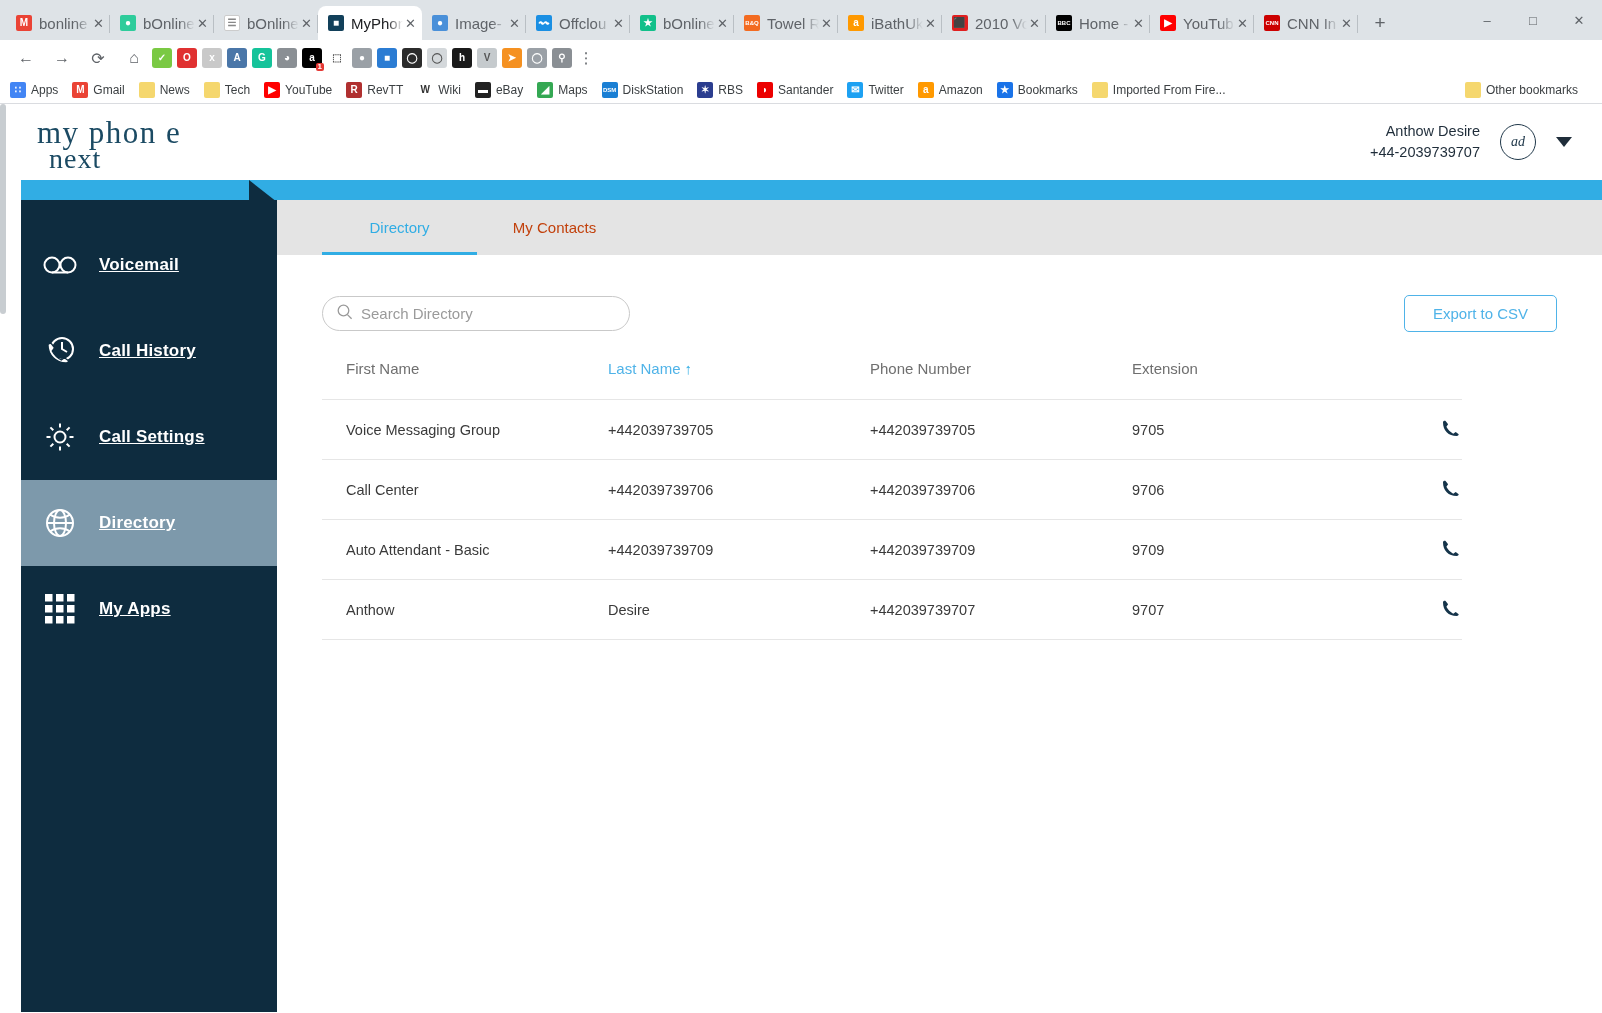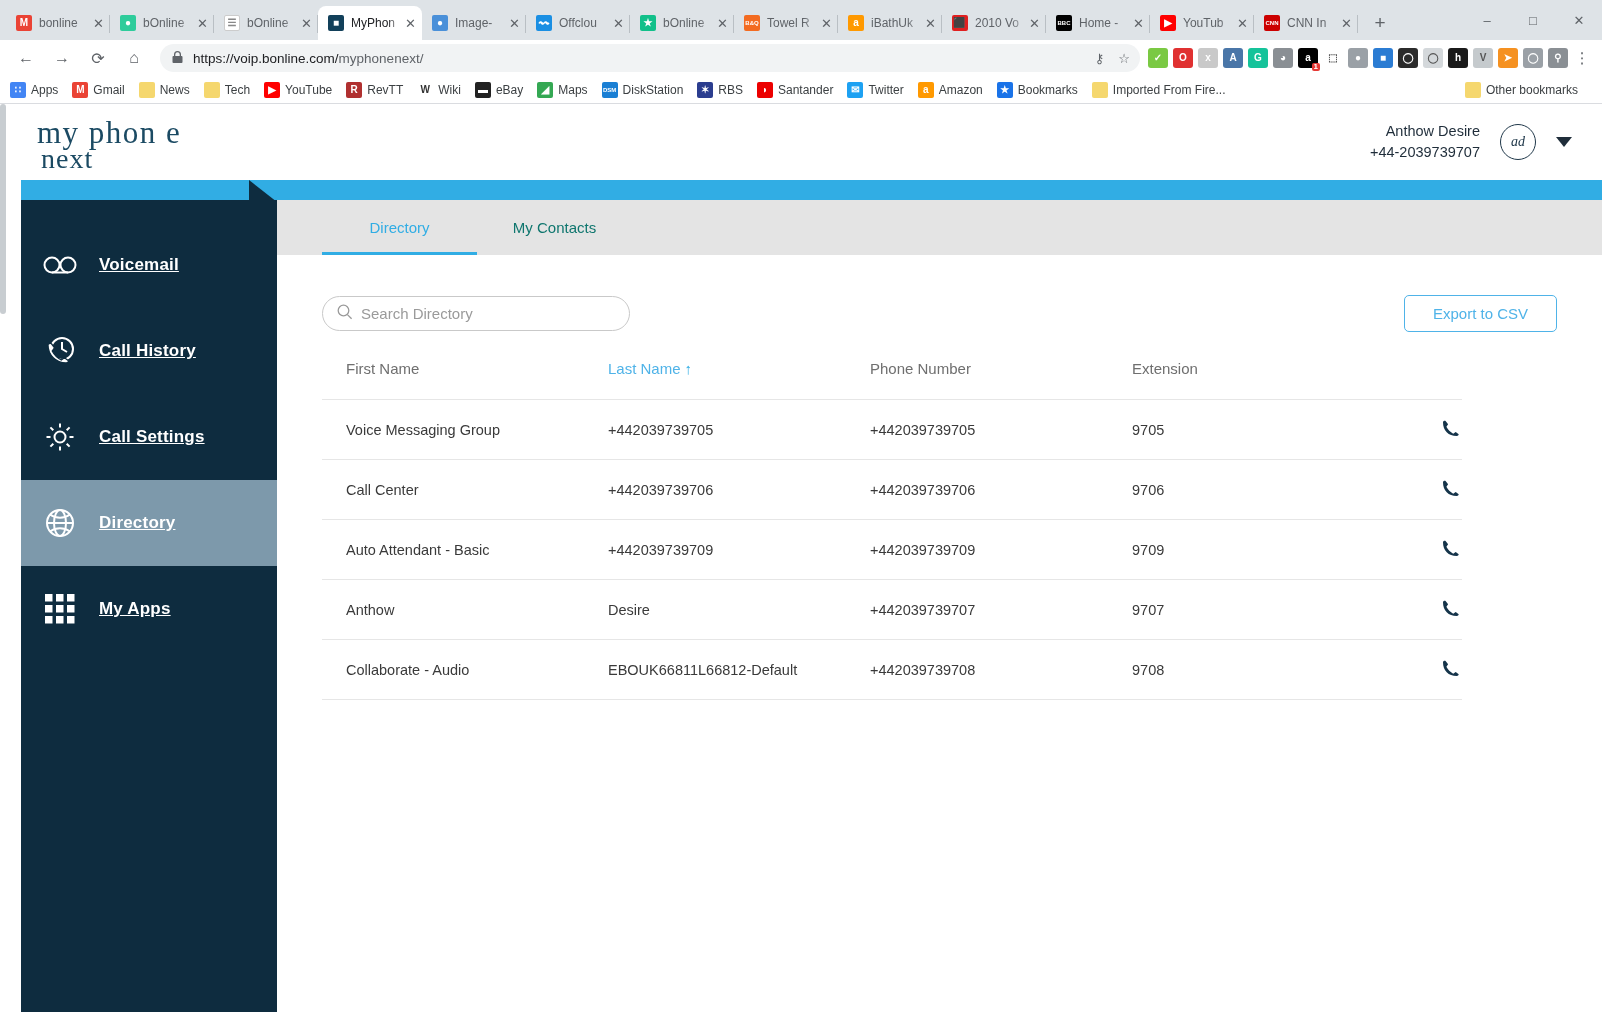--- a/index.html
+++ b/index.html
@@ -22,21 +22,21 @@
     padding: 0 6px 0 10px; position: relative; flex: 0 0 auto;
     border-radius: 8px 8px 0 0;
   }
   .tab .favicon {
     width: 16px; height: 16px; flex: 0 0 16px; margin-right: 7px;
     display:flex; align-items:center; justify-content:center;
     font-size: 11px; font-weight: bold; border-radius: 2px; overflow:hidden;
     line-height:1;
   }
   .tab .tlabel {
-    font-size: 12px; color: #5f6368; white-space: nowrap; overflow: hidden;
+    font-size: 15px; color: #5f6368; white-space: nowrap; overflow: hidden;
     flex: 1 1 auto; -webkit-mask-image: linear-gradient(to right, #000 70%, transparent);
             mask-image: linear-gradient(to right, #000 70%, transparent);
   }
   .tab .tclose { font-size: 13px; color: #5f6368; margin-left: 2px; flex:0 0 auto; }
   .tab:not(.active)::after {
     content:""; position:absolute; right:0; top:9px; height:18px; width:1px;
     background:#b9bfc4;
   }
   .tab.active { background: #fff; }
   .tab.active .tlabel { color: #202124; }
@@ -100,21 +100,21 @@
     height: 76px; background: #fff; display: flex; align-items: center;
     padding: 0 30px 0 14px; position: relative;
   }
   .logo { position: relative; width: 200px; height: 62px; }
   .logo .l1 {
     position:absolute; left: 2px; top: 4px;
     font-family: "Liberation Serif", serif; font-size: 31px; color: #1b4a63;
     letter-spacing: 1.5px;
   }
   .logo .l2 {
-    position:absolute; left: 6px; top: 32px;
+    position:absolute; left: 14px; top: 32px;
     font-family: "Liberation Serif", serif; font-size: 28px; color: #1b4a63;
     letter-spacing: 1px;
   }
   .userbox { margin-left: auto; display: flex; align-items: center; gap: 20px; }
   .userinfo { text-align: right; font-size: 14.5px; color: #1f2d3a; line-height: 1.45; }
   .avatar {
     width: 36px; height: 36px; border-radius: 50%; border: 1.3px solid #20384a;
     display:flex; align-items:center; justify-content:center;
     font-size: 14px; font-style: italic; color:#20384a;
     font-family: "Liberation Serif", serif;
@@ -145,21 +145,21 @@
   .navicon { width: 34px; height:34px; flex:0 0 34px; display:flex;align-items:center;justify-content:center; }
 
   
   .content { flex: 1 1 auto; background: #fff; position: relative; }
   .tabsrow {
     height: 55px; background: #e4e4e4; display: flex; align-items: stretch;
     padding-left: 45px;
   }
   .ctab {
     width: 155px; display: flex; align-items: center; justify-content: center;
-    font-size: 15px; color: #0f766e; position: relative;
+    font-size: 15px; color: #c2410c; position: relative;
   }
   .ctab.active { color: #31ade4; }
   .ctab.active::after {
     content:""; position:absolute; left:0; right:0; bottom:0; height:3px; background:#31ade4;
   }
 
   .panel { padding: 40px 45px 0 45px; }
   .toolbar { display: flex; align-items: center; }
   .search {
     width: 308px; height: 35px; border: 1px solid #c9c9c9; border-radius: 18px;
@@ -271,32 +271,20 @@
       <div>✕</div>
     </div>
   </div>
 
   <div class="omnirow">
     <div class="navbtn">←</div>
     <div class="navbtn">→</div>
     <div class="navbtn">⟳</div>
     <div class="navbtn">⌂</div>
 
-    <div class="omnibox">
-      <span class="lock">
-        <svg width="11" height="13" viewBox="0 0 11 13">
-            <path d="M2 5V3.5a3.5 3.5 0 017 0V5h.6a.9.9 0 01.9.9v5.2a.9.9 0 01-.9.9H1.4a.9.9 0 01-.9-.9V5.9A.9.9 0 011.4 5H2zm1.3 0h4.4V3.5a2.2 2.2 0 00-4.4 0V5z" fill="#5f6368"></path>
-          </svg>
-      </span>
-      <span class="urltext"><span>https://voip.bonline.com/</span><span class="dim">myphonenext/</span></span>
-      <span class="rightic">
-        <span>⚷</span>
-        <span>☆</span>
-      </span>
-    </div>
 
     <div class="extrow" id="ext-container">
         <span class="ext" style="background: rgb(122, 201, 67);">✓</span>
         <span class="ext" style="background: rgb(224, 49, 49);">O</span>
         <span class="ext" style="background: rgb(201, 201, 201);">x</span>
         <span class="ext" style="background: rgb(74, 118, 168);">A</span>
         <span class="ext" style="background: rgb(21, 195, 154);">G</span>
         <span class="ext" style="background: rgb(138, 143, 148);">◕</span>
         <span class="ext" style="background: rgb(0, 0, 0);">a<span style="position: absolute; right: -2px; bottom: -3px; background: rgb(229, 57, 53); color: rgb(255, 255, 255); font-size: 8px; padding: 0px 2px; border-radius: 2px;">1</span></span>
         <span class="ext" style="background: rgb(255, 255, 255); color: rgb(85, 85, 85);">⬚</span>
@@ -545,28 +533,19 @@
                 </tr>
                 <tr>
                   <td class="col1">Anthow</td>
                   <td class="col2">Desire</td>
                   <td class="col3">+442039739707</td>
                   <td class="col4">9707</td>
                   <td class="callcell"><span><svg width="22" height="22" viewBox="0 0 22 22">
                         <path d="M3 5.2c0 8.4 5.4 13.8 13.8 13.8 1.1 0 1.9-.9 1.9-1.7l-3-2.3-2.5 1.7c-2.8-1.5-5.4-4.1-6.8-6.9l1.7-2.5-2.3-3C4.9 3.3 3 4.1 3 5.2z" fill="#15344a"></path>
                       </svg></span></td>
                 </tr>
-                <tr>
-                  <td class="col1">Collaborate - Audio</td>
-                  <td class="col2">EBOUK66811L66812-Default</td>
-                  <td class="col3">+442039739708</td>
-                  <td class="col4">9708</td>
-                  <td class="callcell"><span><svg width="22" height="22" viewBox="0 0 22 22">
-                        <path d="M3 5.2c0 8.4 5.4 13.8 13.8 13.8 1.1 0 1.9-.9 1.9-1.7l-3-2.3-2.5 1.7c-2.8-1.5-5.4-4.1-6.8-6.9l1.7-2.5-2.3-3C4.9 3.3 3 4.1 3 5.2z" fill="#15344a"></path>
-                      </svg></span></td>
-                </tr>
               </tbody>
           </table>
         </div>
       </div>
     </div>
   </div>
 </div>
 
 </body></html>

